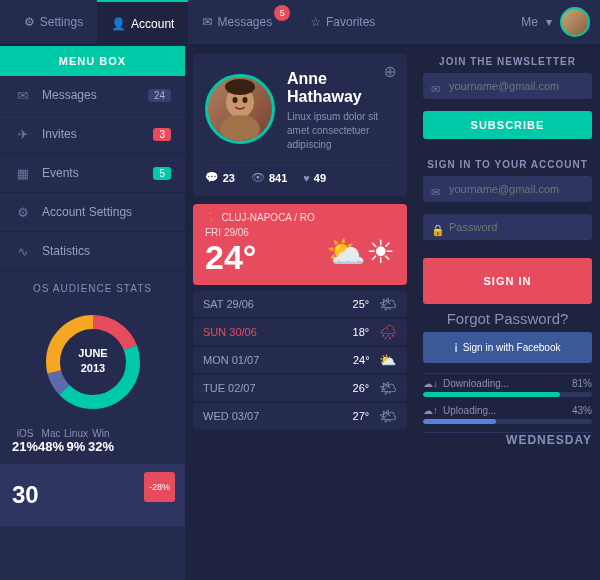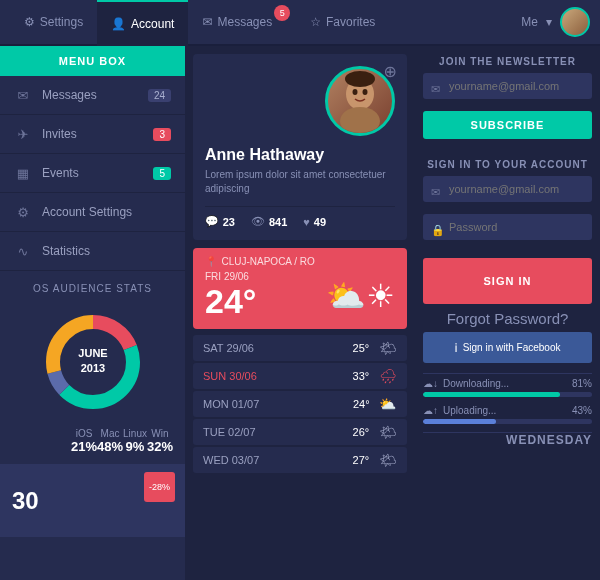--- a/index.html
+++ b/index.html
@@ -137,40 +137,40 @@
       text-align: center;
       margin-bottom: 8px;
     }
     .donut-container {
       display: flex;
       justify-content: center;
       margin-bottom: 6px;
     }
     .stats-labels {
       display: flex;
-      justify-content: flex-end;
+      justify-content: flex-start;
       margin-top: 6px;
     }
     .stat-label {
       text-align: center;
       color: #8890b5;
       font-size: 10px;
     }
     .stat-label .pct {
       font-size: 13px;
       font-weight: 700;
       color: #fff;
       display: block;
     }
 
     
     .bottom-left-card {
       margin-top: 2px;
       background: #2e3560;
-      height: 73px;
+      height: 62px;
       display: flex;
       align-items: center;
       padding: 0 12px;
       gap: 10px;
       position: relative;
     }
     .blc-num {
       font-size: 24px;
       font-weight: 700;
       color: #fff;
@@ -205,23 +205,22 @@
     .profile-card .add-btn {
       position: absolute;
       top: 8px;
       right: 10px;
       color: #6d7499;
       font-size: 16px;
       cursor: pointer;
     }
     .profile-top {
       display: flex;
-      gap: 6px;
-      align-items: flex-end;
-      flex-direction: column;
+      gap: 12px;
+      align-items: center;
     }
     .profile-photo {
       width: 70px;
       height: 70px;
       border-radius: 50%;
       background: linear-gradient(135deg, #b08060, #7a4030);
       flex-shrink: 0;
       overflow: hidden;
       border: 3px solid #00c9a7;
       display: flex;
@@ -538,21 +537,21 @@
             <ellipse cx="32" cy="25" rx="14" ry="16" fill="#c8956c"></ellipse>
             <ellipse cx="32" cy="52" rx="20" ry="14" fill="#a0724a"></ellipse>
             <ellipse cx="27" cy="23" rx="2.5" ry="3" fill="#3a2010"></ellipse>
             <ellipse cx="37" cy="23" rx="2.5" ry="3" fill="#3a2010"></ellipse>
             <path d="M27 30 Q32 34 37 30" stroke="#7a3020" stroke-width="1.5" fill="none"></path>
             <ellipse cx="32" cy="10" rx="15" ry="8" fill="#3a2010"></ellipse>
           </svg>
         </div>
         <div class="profile-info">
           <div class="profile-name">Anne Hathaway</div>
-          <div class="profile-desc">Lorem ipsum dolor sit amet consectetuer adipiscing</div>
+          <div class="profile-desc">Linux ipsum dolor sit amet consectetuer adipiscing</div>
         </div>
       </div>
       <div class="profile-stats">
         <div class="pstat">
           <span>💬</span>
           <span class="pnum">23</span>
         </div>
         <div class="pstat">
           <span>👁</span>
           <span class="pnum">841</span>
@@ -579,21 +578,21 @@
     </div>
 
     <div class="weather-list">
       <div class="weather-row">
         <span class="wr-day">SAT 29/06</span>
         <span class="wr-temp">25°</span>
         <span class="wr-icon">🌤</span>
       </div>
       <div class="weather-row sunday">
         <span class="wr-day">SUN 30/06</span>
-        <span class="wr-temp">33°</span>
+        <span class="wr-temp">18°</span>
         <span class="wr-icon">🌧</span>
       </div>
       <div class="weather-row">
         <span class="wr-day">MON 01/07</span>
         <span class="wr-temp">24°</span>
         <span class="wr-icon">⛅</span>
       </div>
       <div class="weather-row">
         <span class="wr-day">TUE 02/07</span>
         <span class="wr-temp">26°</span>

